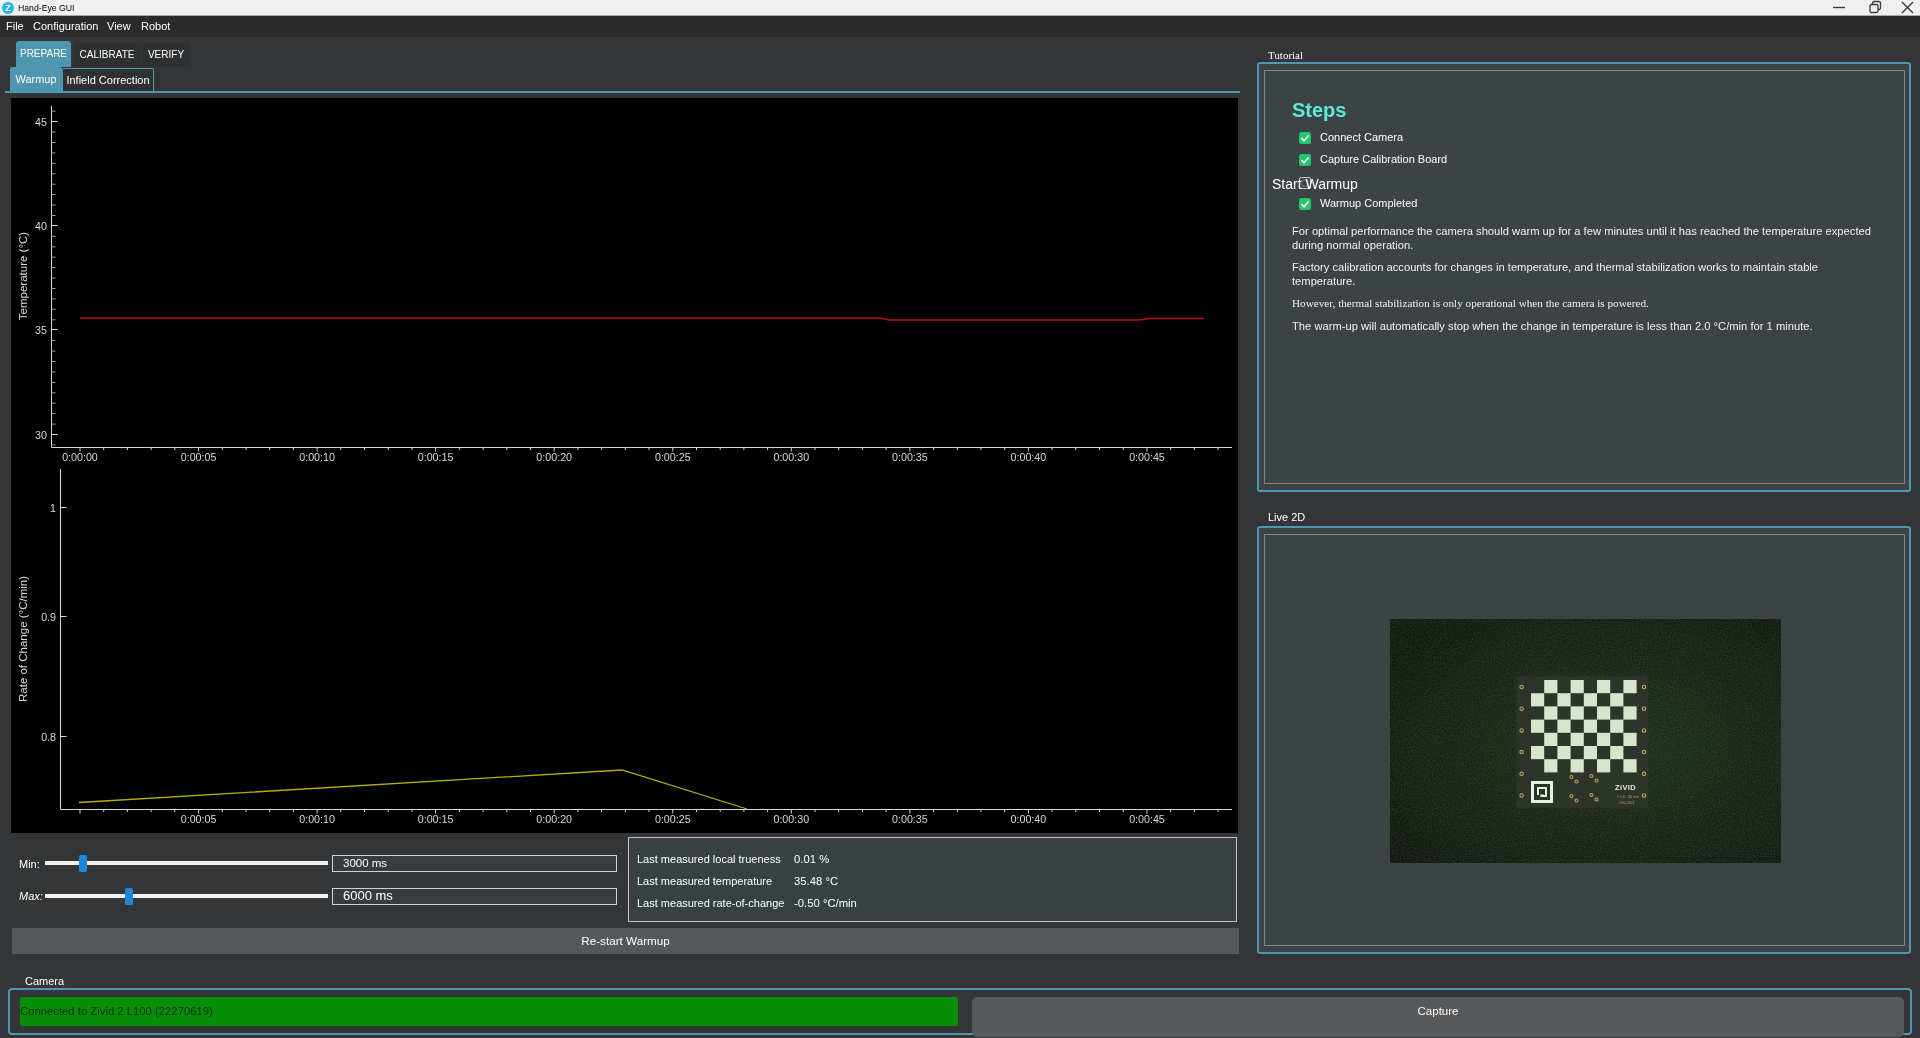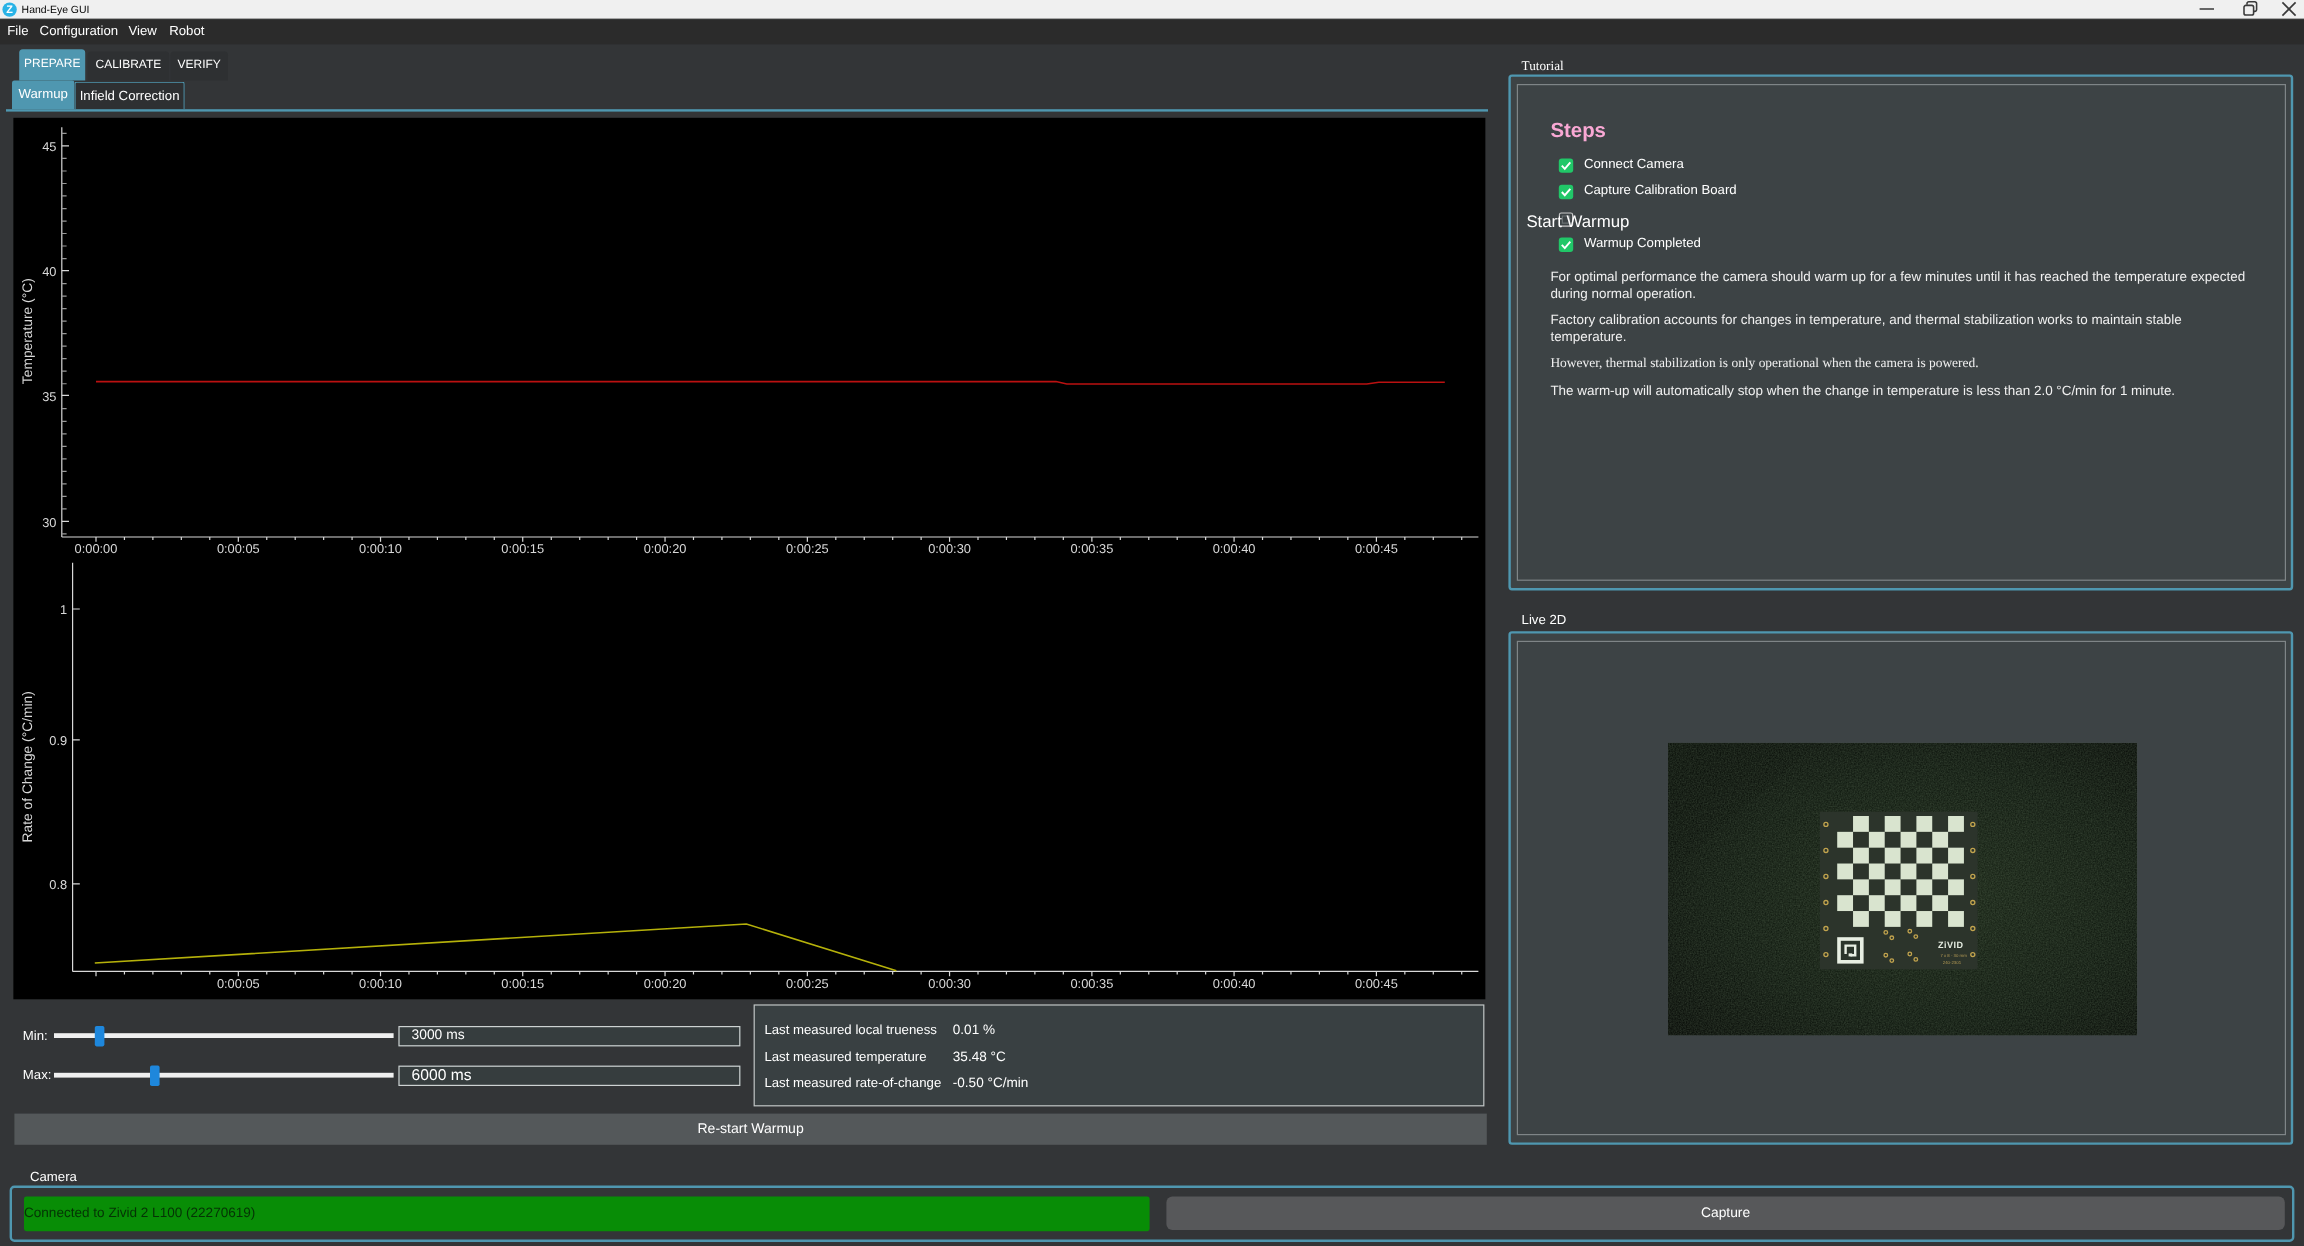--- a/index.html
+++ b/index.html
@@ -241,44 +241,44 @@
     </g>
 
   <polyline points="68,704.5 611,672 736,711" fill="none" stroke="#b5b10a" stroke-width="1.3"></polyline>
 </svg>
 
 <div class="abs lbl" style="left:19px;top:857px;height:14px;line-height:14px;">Min:</div>
 <div class="abs" style="left:45px;top:861px;width:283px;height:3.5px;background:#f0f0f0;"></div>
 <div class="abs" style="left:79px;top:855px;width:8px;height:17px;background:#1e87dc;border-radius:1.5px;"></div>
 <div class="abs" style="left:332px;top:855px;width:285px;height:17px;background:#363d3e;border:1.5px solid #cdd2d2;color:#fff;font-size:11.5px;line-height:14px;padding-left:10px;">3000 ms</div>
 
-<div class="abs lbl" style="left:19px;top:889px;height:14px;line-height:14px;">Max:</div>
+<div class="abs lbl" style="left:19px;top:889px;height:14px;line-height:14px;font-style:italic;">Max:</div>
 <div class="abs" style="left:45px;top:894px;width:283px;height:3.5px;background:#f0f0f0;"></div>
 <div class="abs" style="left:125px;top:888px;width:8px;height:17px;background:#1e87dc;border-radius:1.5px;"></div>
 <div class="abs" style="left:332px;top:888px;width:285px;height:17px;background:#363d3e;border:1.5px solid #cdd2d2;color:#fff;font-size:13px;line-height:14px;padding-left:10px;">6000 ms</div>
 
 <div class="abs" style="left:628px;top:837px;width:609px;height:85px;background:#394042;border:1px solid #c0c4c4;"></div>
 <div class="abs lbl" style="left:637px;top:853px;font-size:11px;">Last measured local trueness</div>
 <div class="abs lbl" style="left:794px;top:853px;font-size:11.3px;">0.01 %</div>
 <div class="abs lbl" style="left:637px;top:875px;font-size:11px;">Last measured temperature</div>
 <div class="abs lbl" style="left:794px;top:875px;font-size:11.3px;">35.48 °C</div>
 <div class="abs lbl" style="left:637px;top:897px;font-size:11px;">Last measured rate-of-change</div>
 <div class="abs lbl" style="left:794px;top:897px;font-size:11.3px;">-0.50 °C/min</div>
 
 <div class="abs" style="left:12px;top:928px;width:1227px;height:26px;background:#54585a;color:#fff;font-size:11.7px;text-align:center;line-height:26px;">Re-start Warmup</div>
 
 <div class="abs lbl" style="left:25px;top:975px;">Camera</div>
 <div class="abs" style="left:8px;top:988px;width:1904px;height:47px;background:transparent;border:2px solid #4f97b0;border-radius:4px;"></div>
 <div class="abs" style="left:20px;top:997px;width:938px;height:28.5px;background:#088d06;border-radius:2px;color:#053305;font-size:11.3px;text-align:left;line-height:28px;">Connected to Zivid 2 L100 (22270619)</div>
-<div class="abs" style="left:972px;top:997px;width:932px;height:28px;background:#57585a;border-radius:5px;color:#fff;font-size:11.5px;text-align:center;line-height:28px;">Capture</div>
+<div class="abs" style="left:972px;top:997px;width:932px;height:40px;background:#57585a;border-radius:5px;color:#fff;font-size:11.5px;text-align:center;line-height:28px;">Capture</div>
 
 <div class="abs lbl" style="left:1268px;top:49px;font-family:Liberation Serif, serif;">Tutorial</div>
 <div class="abs" style="left:1257px;top:62px;width:654px;height:430px;background:#3d4345;border:2px solid #4f97b0;border-radius:3px;"></div>
 <div class="abs" style="left:1264px;top:70px;width:641px;height:414px;border:1px solid #7f8587;"></div>
-<div class="abs" style="left:1292px;top:99px;color:#f9a8d4;font-size:17px;font-weight:bold;">Steps</div>
+<div class="abs" style="left:1292px;top:99px;color:#5eead4;font-size:20px;font-weight:bold;">Steps</div>
 
 <div class="abs" style="left:1299px;top:132px;width:12px;height:12px;background:#21c768;border-radius:2.5px;"></div>
 <svg class="abs" style="left:1299px;top:132px;" width="12" height="12">
     <path d="M2.5 6 L5 8.7 L9.6 3.4" stroke="#fff" stroke-width="1.6" fill="none"></path>
   </svg>
 <div class="abs lbl" style="left:1320px;top:131px;font-size:11px;">Connect Camera</div>
 
 <div class="abs" style="left:1299px;top:154px;width:12px;height:12px;background:#21c768;border-radius:2.5px;"></div>
 <svg class="abs" style="left:1299px;top:154px;" width="12" height="12">
     <path d="M2.5 6 L5 8.7 L9.6 3.4" stroke="#fff" stroke-width="1.6" fill="none"></path>

